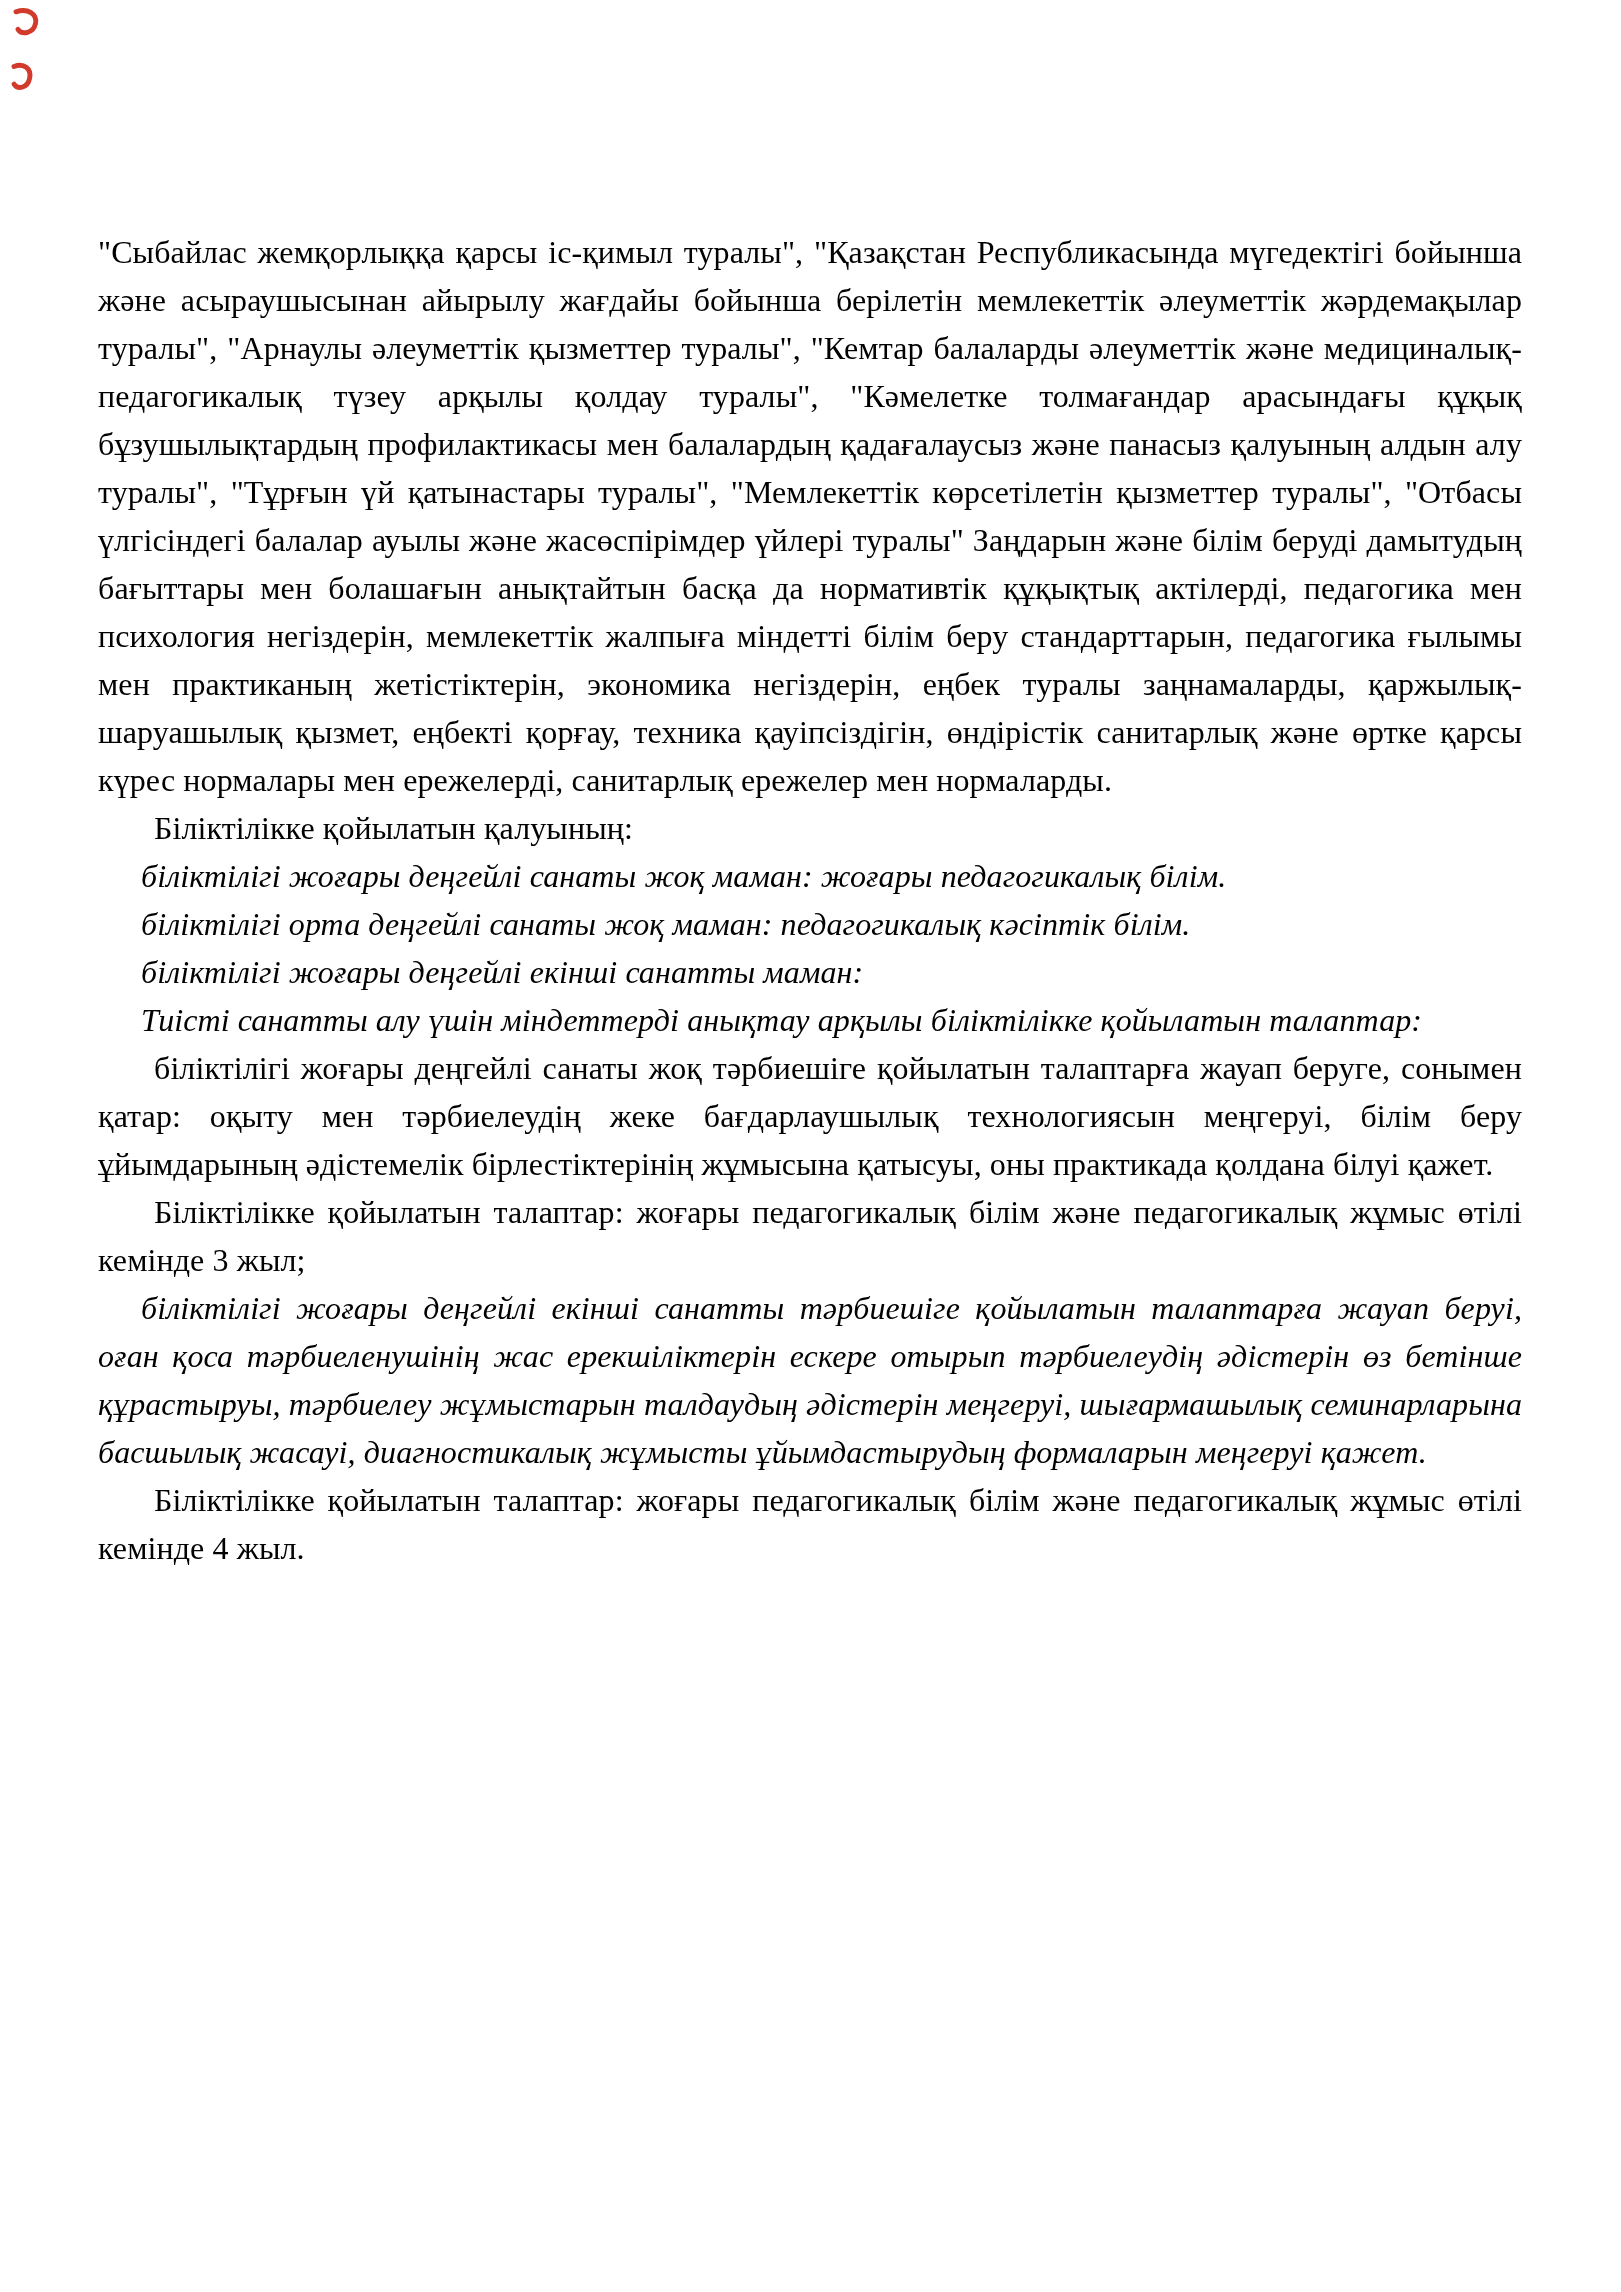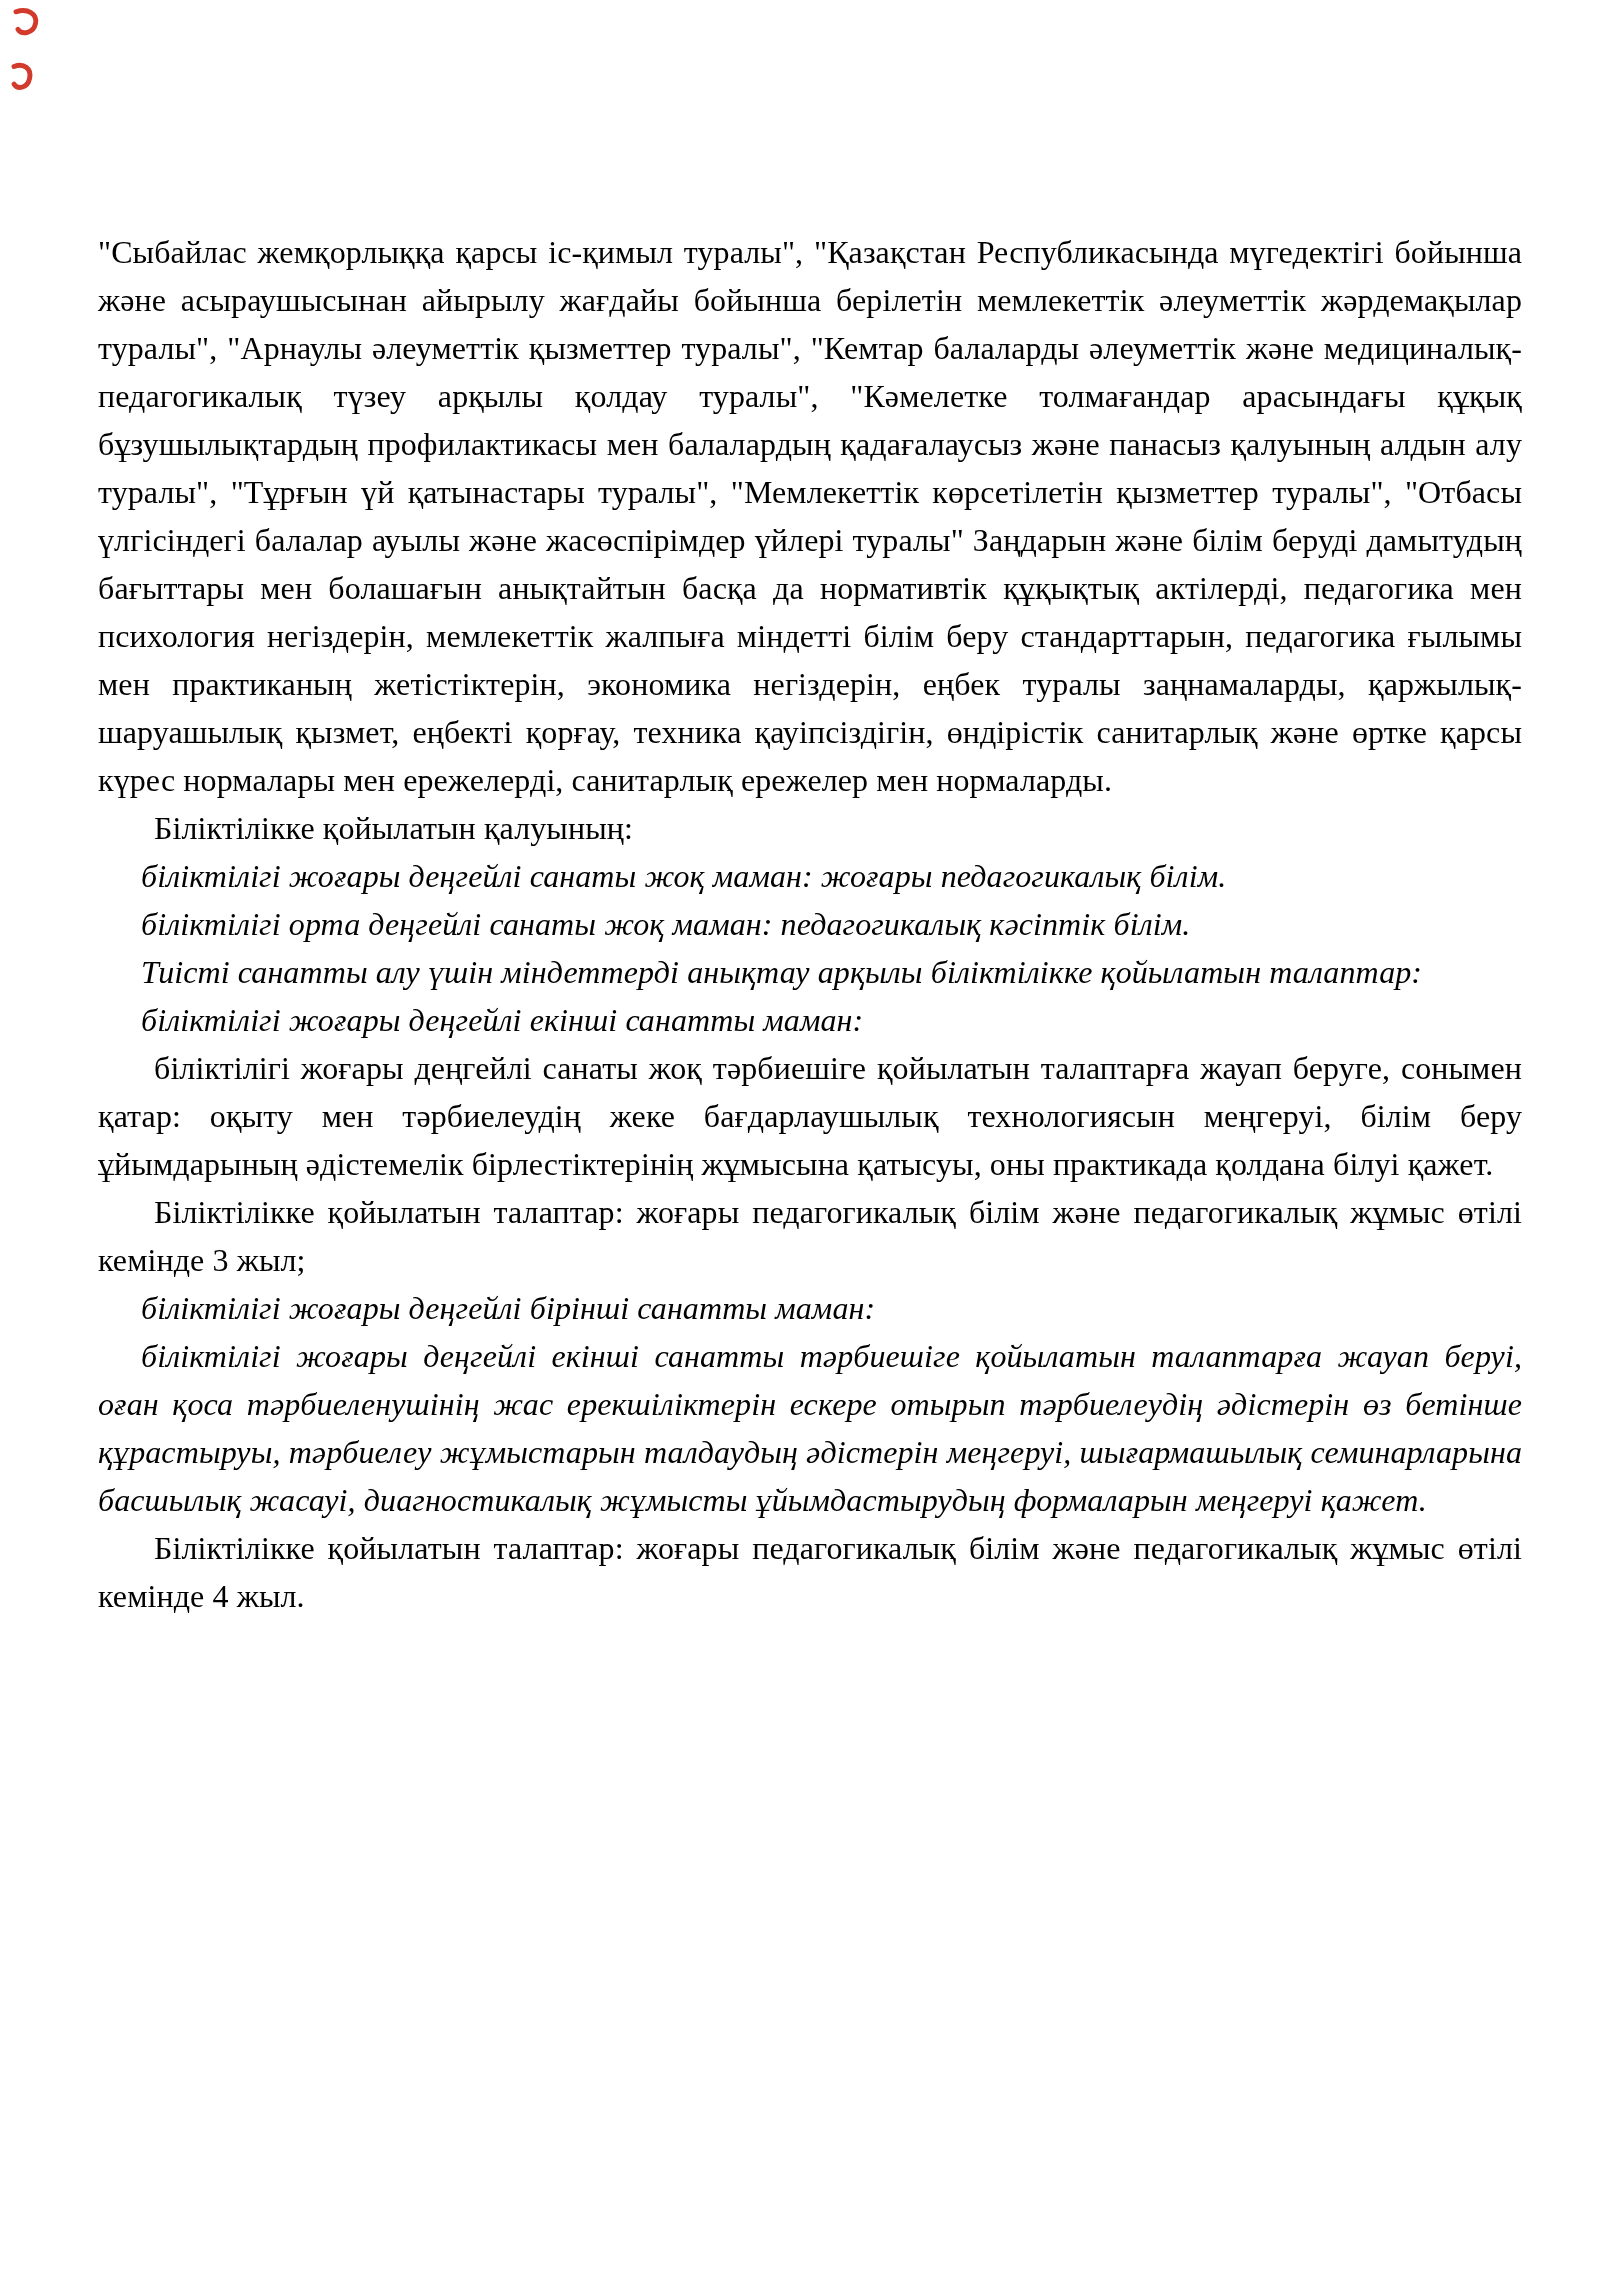--- a/index.html
+++ b/index.html
@@ -49,22 +49,21 @@
 
   <svg class="corner-marks" viewBox="0 0 60 130" xmlns="http://www.w3.org/2000/svg" aria-hidden="true">
     <path d="M10 8 C 22 4, 32 10, 30 20 C 28 30, 16 32, 12 26" fill="none" stroke-width="5" stroke-linecap="round" stroke="#d23a2c"></path>
     <path d="M8 64 C 18 60, 26 66, 24 76 C 22 86, 12 88, 8 82" fill="none" stroke-width="5" stroke-linecap="round" stroke="#d23a2c"></path>
   </svg>
 
   <p class="para">"Сыбайлас жемқорлыққа қарсы іс-қимыл туралы", "Қазақстан Республикасында мүгедектігі бойынша және асыраушысынан айырылу жағдайы бойынша берілетін мемлекеттік әлеуметтік жәрдемақылар туралы", "Арнаулы әлеуметтік қызметтер туралы", "Кемтар балаларды әлеуметтік және медициналық-педагогикалық түзеу арқылы қолдау туралы", "Кәмелетке толмағандар арасындағы құқық бұзушылықтардың профилактикасы мен балалардың қадағалаусыз және панасыз қалуының алдын алу туралы", "Тұрғын үй қатынастары туралы", "Мемлекеттік көрсетілетін қызметтер туралы", "Отбасы үлгісіндегі балалар ауылы және жасөспірімдер үйлері туралы" Заңдарын және білім беруді дамытудың бағыттары мен болашағын анықтайтын басқа да нормативтік құқықтық актілерді, педагогика мен психология негіздерін, мемлекеттік жалпыға міндетті білім беру стандарттарын, педагогика ғылымы мен практиканың жетістіктерін, экономика негіздерін, еңбек туралы заңнамаларды, қаржылық-шаруашылық қызмет, еңбекті қорғау, техника қауіпсіздігін, өндірістік санитарлық және өртке қарсы күрес нормалары мен ережелерді, санитарлық ережелер мен нормаларды.</p>
   <p class="para ind2">Біліктілікке қойылатын қалуының:</p>
   <p class="para ind">біліктілігі жоғары деңгейлі санаты жоқ маман: жоғары педагогикалық білім.</p>
   <p class="para ind">біліктілігі орта деңгейлі санаты жоқ маман: педагогикалық кәсіптік білім.</p>
+  <p class="para ind">біліктілігі жоғары деңгейлі екінші санатты маман:</p>
   <p class="para ind">Тиісті санатты алу үшін міндеттерді анықтау арқылы біліктілікке қойылатын талаптар:</p>
-  <p class="para ind">біліктілігі жоғары деңгейлі екінші санатты маман:</p>
   <p class="para ind2">біліктілігі жоғары деңгейлі санаты жоқ тәрбиешіге қойылатын талаптарға жауап беруге, сонымен қатар: оқыту мен тәрбиелеудің жеке бағдарлаушылық технологиясын меңгеруі, білім беру ұйымдарының әдістемелік бірлестіктерінің жұмысына қатысуы, оны практикада қолдана білуі қажет.</p>
   <p class="para ind2">Біліктілікке қойылатын талаптар: жоғары педагогикалық білім және педагогикалық жұмыс өтілі кемінде 3 жыл;</p>
-  <p class="para ind">біліктілігі жоғары деңгейлі бірінші санатты маман:</p>
   <p class="para ind">біліктілігі жоғары деңгейлі екінші санатты тәрбиешіге қойылатын талаптарға жауап беруі, оған қоса тәрбиеленушінің жас ерекшіліктерін ескере отырып тәрбиелеудің әдістерін өз бетінше құрастыруы, тәрбиелеу жұмыстарын талдаудың әдістерін меңгеруі, шығармашылық семинарларына басшылық жасауі, диагностикалық жұмысты ұйымдастырудың формаларын меңгеруі қажет.</p>
   <p class="para ind2">Біліктілікке қойылатын талаптар: жоғары педагогикалық білім және педагогикалық жұмыс өтілі кемінде 4 жыл.</p>
 
 </div>
 
 
 </body></html>

